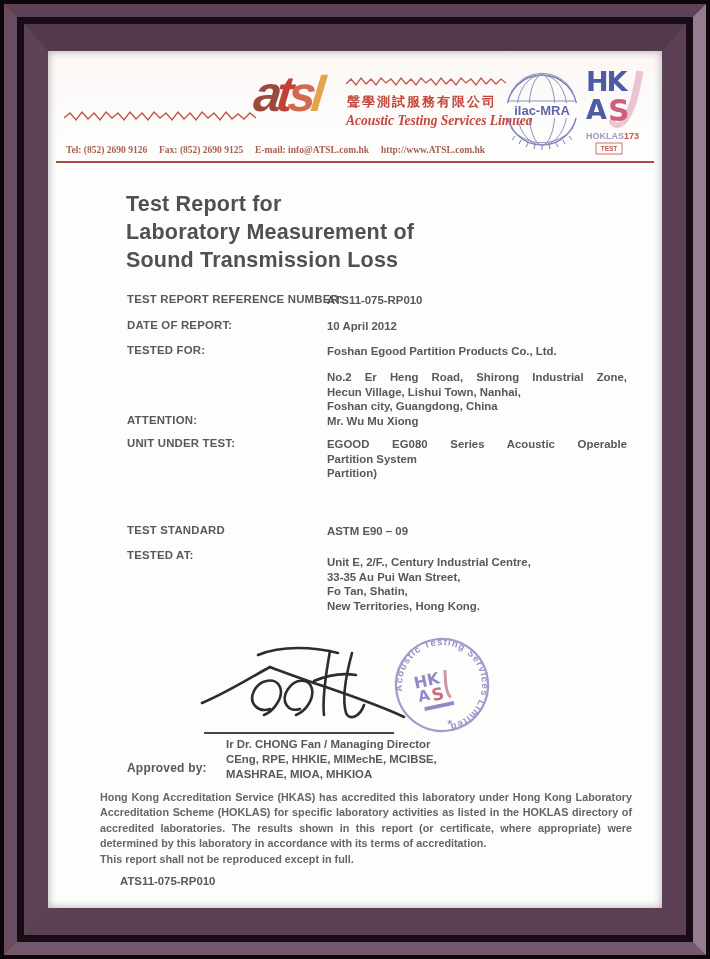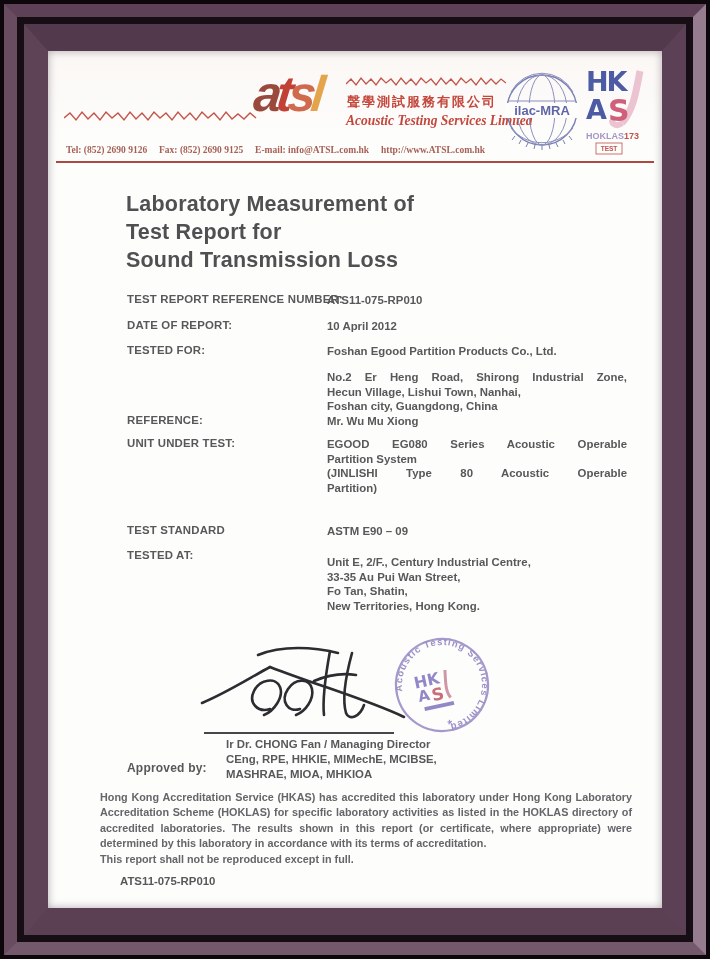--- a/index.html
+++ b/index.html
@@ -93,48 +93,47 @@
         <text x="24" y="56" font-family="DejaVu Sans,sans-serif" font-size="30" font-weight="bold" fill="#cf5f7a">S</text>
         <text x="2" y="74" font-family="Liberation Sans,sans-serif" font-size="9" font-weight="bold" fill="#a597c5">HOKLAS</text>
         <text x="40" y="74" font-family="Liberation Sans,sans-serif" font-size="9" font-weight="bold" fill="#c2504b">173</text>
         <rect x="12" y="78" width="26" height="11" fill="none" stroke="#c2504b" stroke-width="0.8"></rect>
         <text x="25" y="86" text-anchor="middle" font-family="Liberation Sans,sans-serif" font-size="6.5" font-weight="bold" fill="#c2504b">TEST</text>
       </svg>
 
       <div class="abs rule" style="left:8px;top:110px;width:598px;"></div>
 
       <div class="abs" style="left:78px;top:139px;">
+        <div class="title">Test Report for</div>
         <div class="title">Laboratory Measurement of</div>
-        <div class="title">Test Report for</div>
         <div class="title">Sound Transmission Loss</div>
       </div>
 
       <div class="abs lbl" style="left:79px;top:242px;">TEST REPORT REFERENCE NUMBER:</div>
       <div class="abs val" style="left:279px;top:242px;">ATS11-075-RP010</div>
 
       <div class="abs lbl" style="left:79px;top:268px;">DATE OF REPORT:</div>
       <div class="abs val" style="left:279px;top:268px;">10 April 2012</div>
 
       <div class="abs lbl" style="left:79px;top:293px;">TESTED FOR:</div>
       <div class="abs val" style="left:279px;top:293px;">Foshan Egood Partition Products Co., Ltd.</div>
 
       <div class="abs val vcol" style="left:279px;top:319px;">
         <div class="j">No.2 Er Heng Road, Shirong Industrial Zone,</div>
         <div>Hecun Village, Lishui Town, Nanhai,</div>
         <div>Foshan city, Guangdong, China</div>
       </div>
 
-      <div class="abs lbl" style="left:79px;top:363px;">REFERENCE:</div>
+      <div class="abs lbl" style="left:79px;top:363px;">ATTENTION:</div>
       <div class="abs val" style="left:279px;top:363px;">Mr. Wu Mu Xiong</div>
 
       <div class="abs lbl" style="left:79px;top:386px;">UNIT UNDER TEST:</div>
       <div class="abs val vcol" style="left:279px;top:386px;">
         <div class="j">EGOOD EG080 Series Acoustic Operable</div>
         <div>Partition System</div>
-        <div class="j">(JINLISHI Type 80 Acoustic Operable</div>
         <div>Partition)</div>
       </div>
 
       <div class="abs lbl" style="left:79px;top:473px;">TEST STANDARD</div>
       <div class="abs val" style="left:279px;top:473px;">ASTM E90 – 09</div>
 
       <div class="abs lbl" style="left:79px;top:498px;">TESTED AT:</div>
       <div class="abs val vcol" style="left:279px;top:498px;margin-top:6px;">
         <div>Unit E, 2/F., Century Industrial Centre,</div>
         <div>33-35 Au Pui Wan Street,</div>

